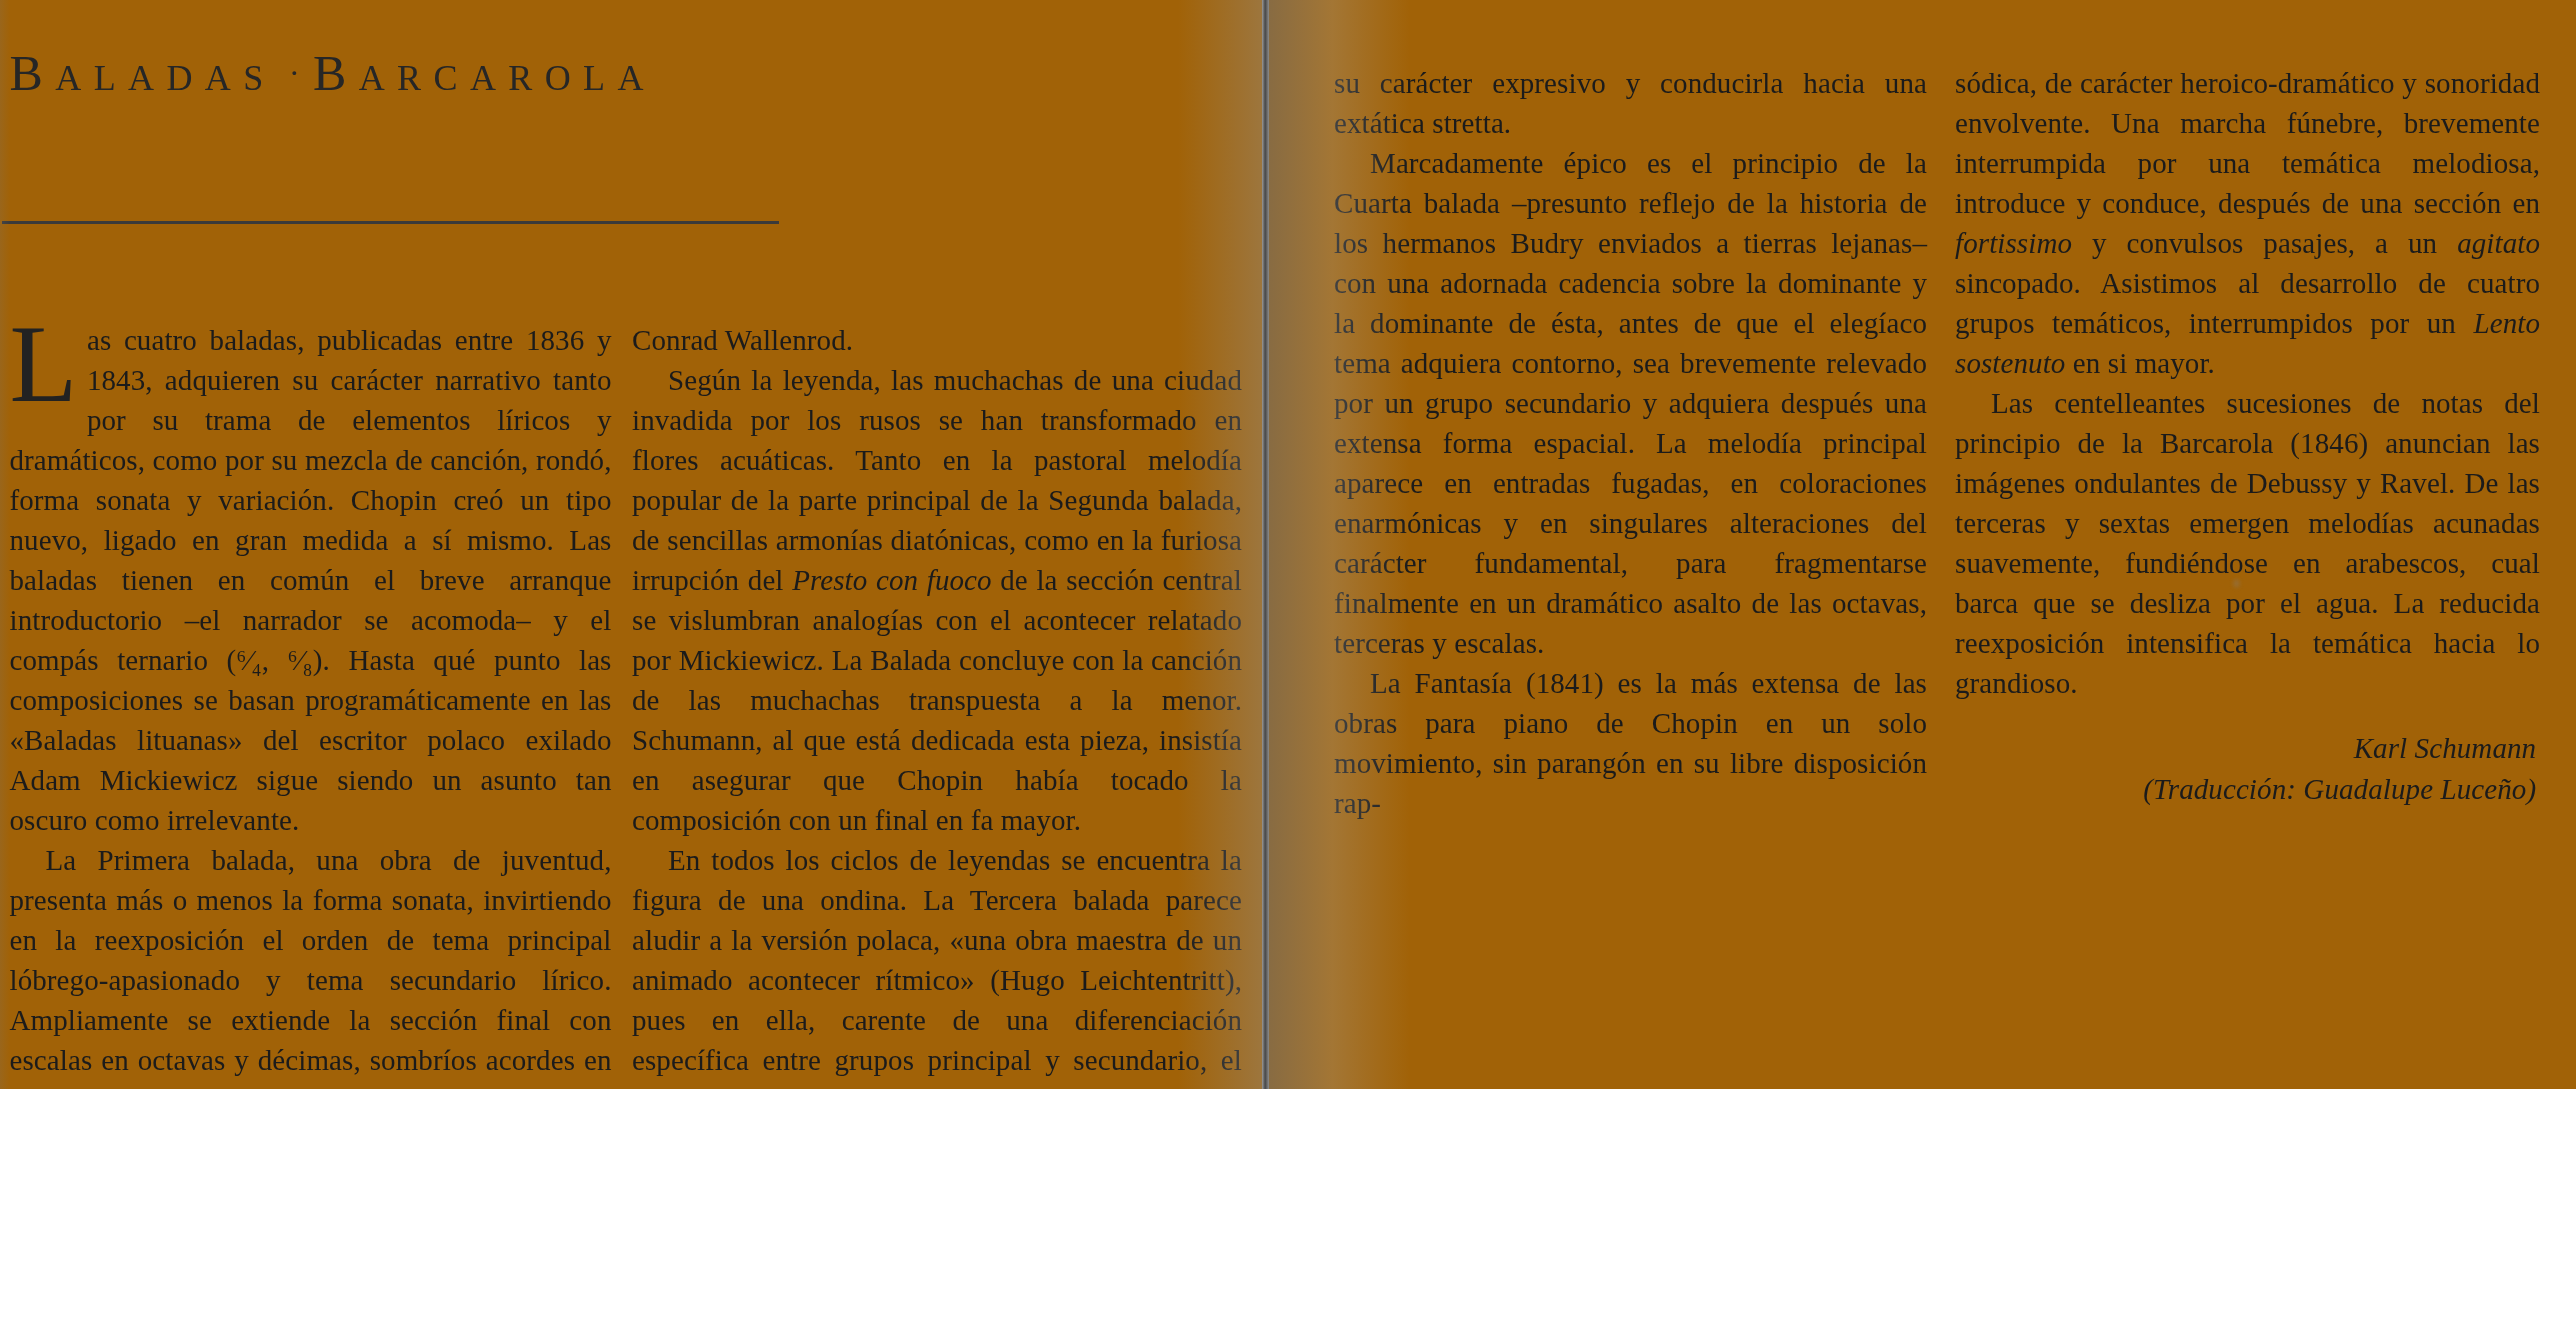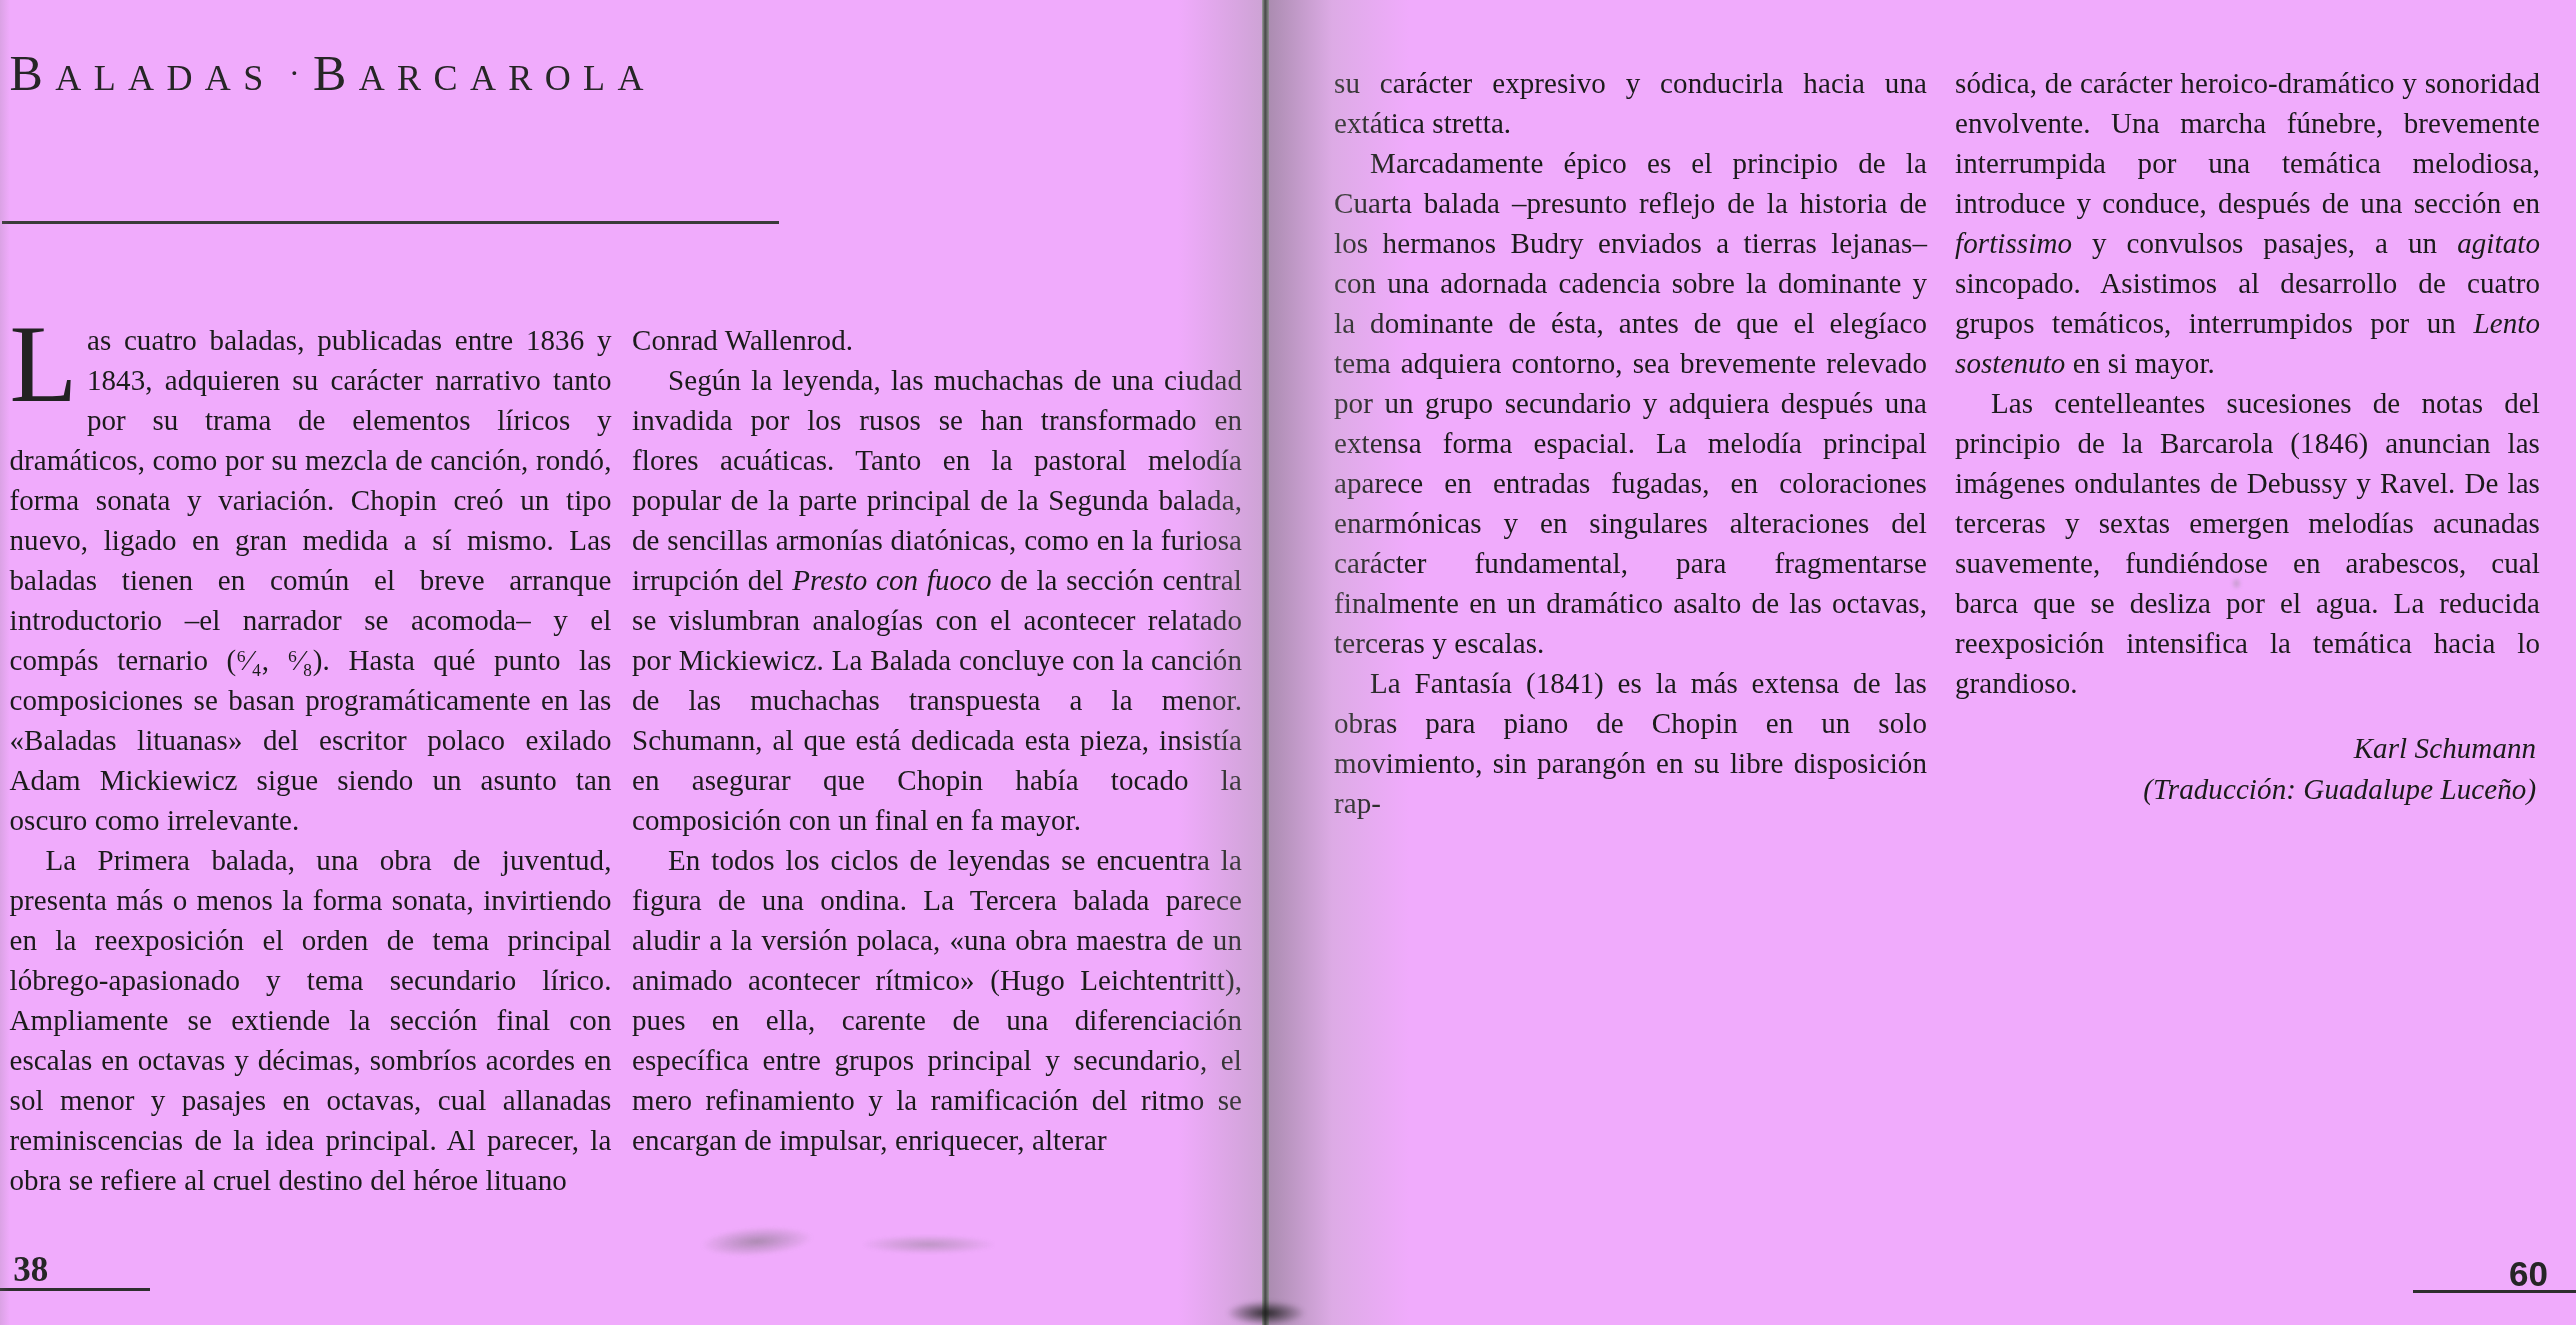--- a/index.html
+++ b/index.html
@@ -1,20 +1,20 @@
 <!DOCTYPE html>
 <html lang="es"><head>
 <meta charset="utf-8">
 <style>
   html, body { margin: 0; padding: 0; }
   #spread {
     position: relative;
     width: 2576px;
-    height: 1325px;
-    background: #f0abfc;
+    height: 1089px;
+    background: #a16207;
     overflow: hidden;
     font-family: "Liberation Serif", "DejaVu Serif", serif;
     color: #1b1b1b;
   }
 
   
   #title { position: absolute; left: 9.5px; top: 44px; color: #262626; }
   .t-line { white-space: nowrap; height: 88px; }
   .t-big   { font-size: 50px; letter-spacing: 12.4px; }
   .t-small { font-size: 36px; letter-spacing: 12.4px; }

